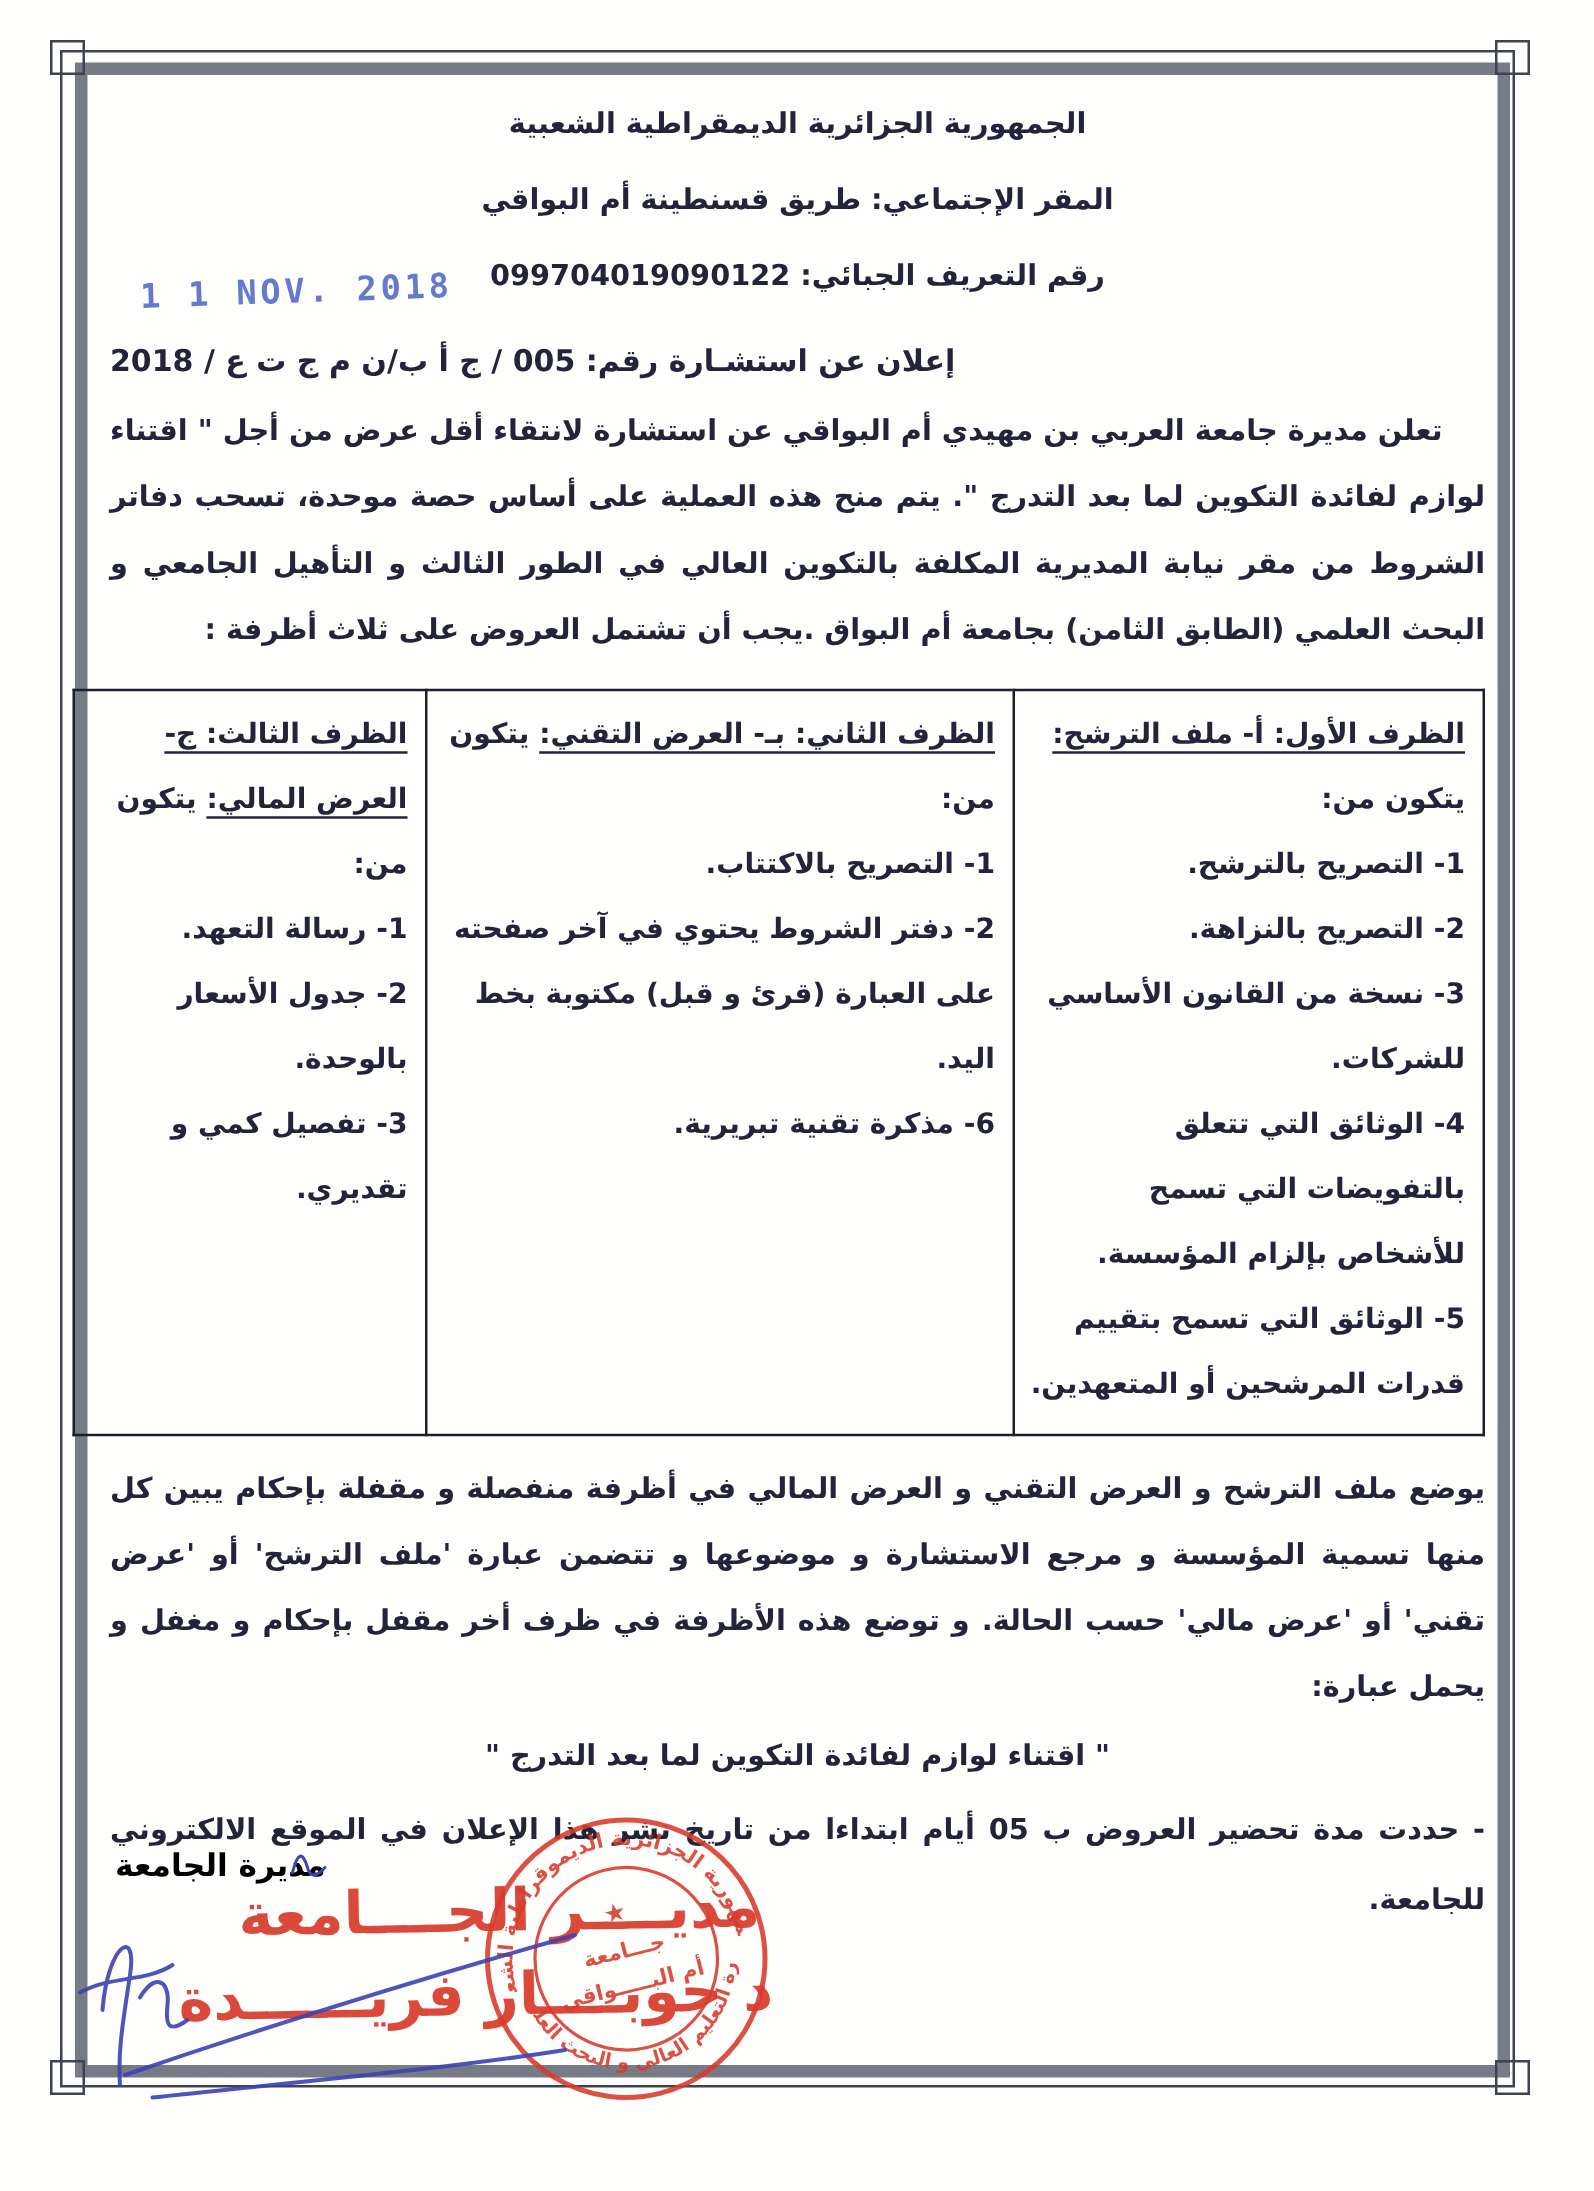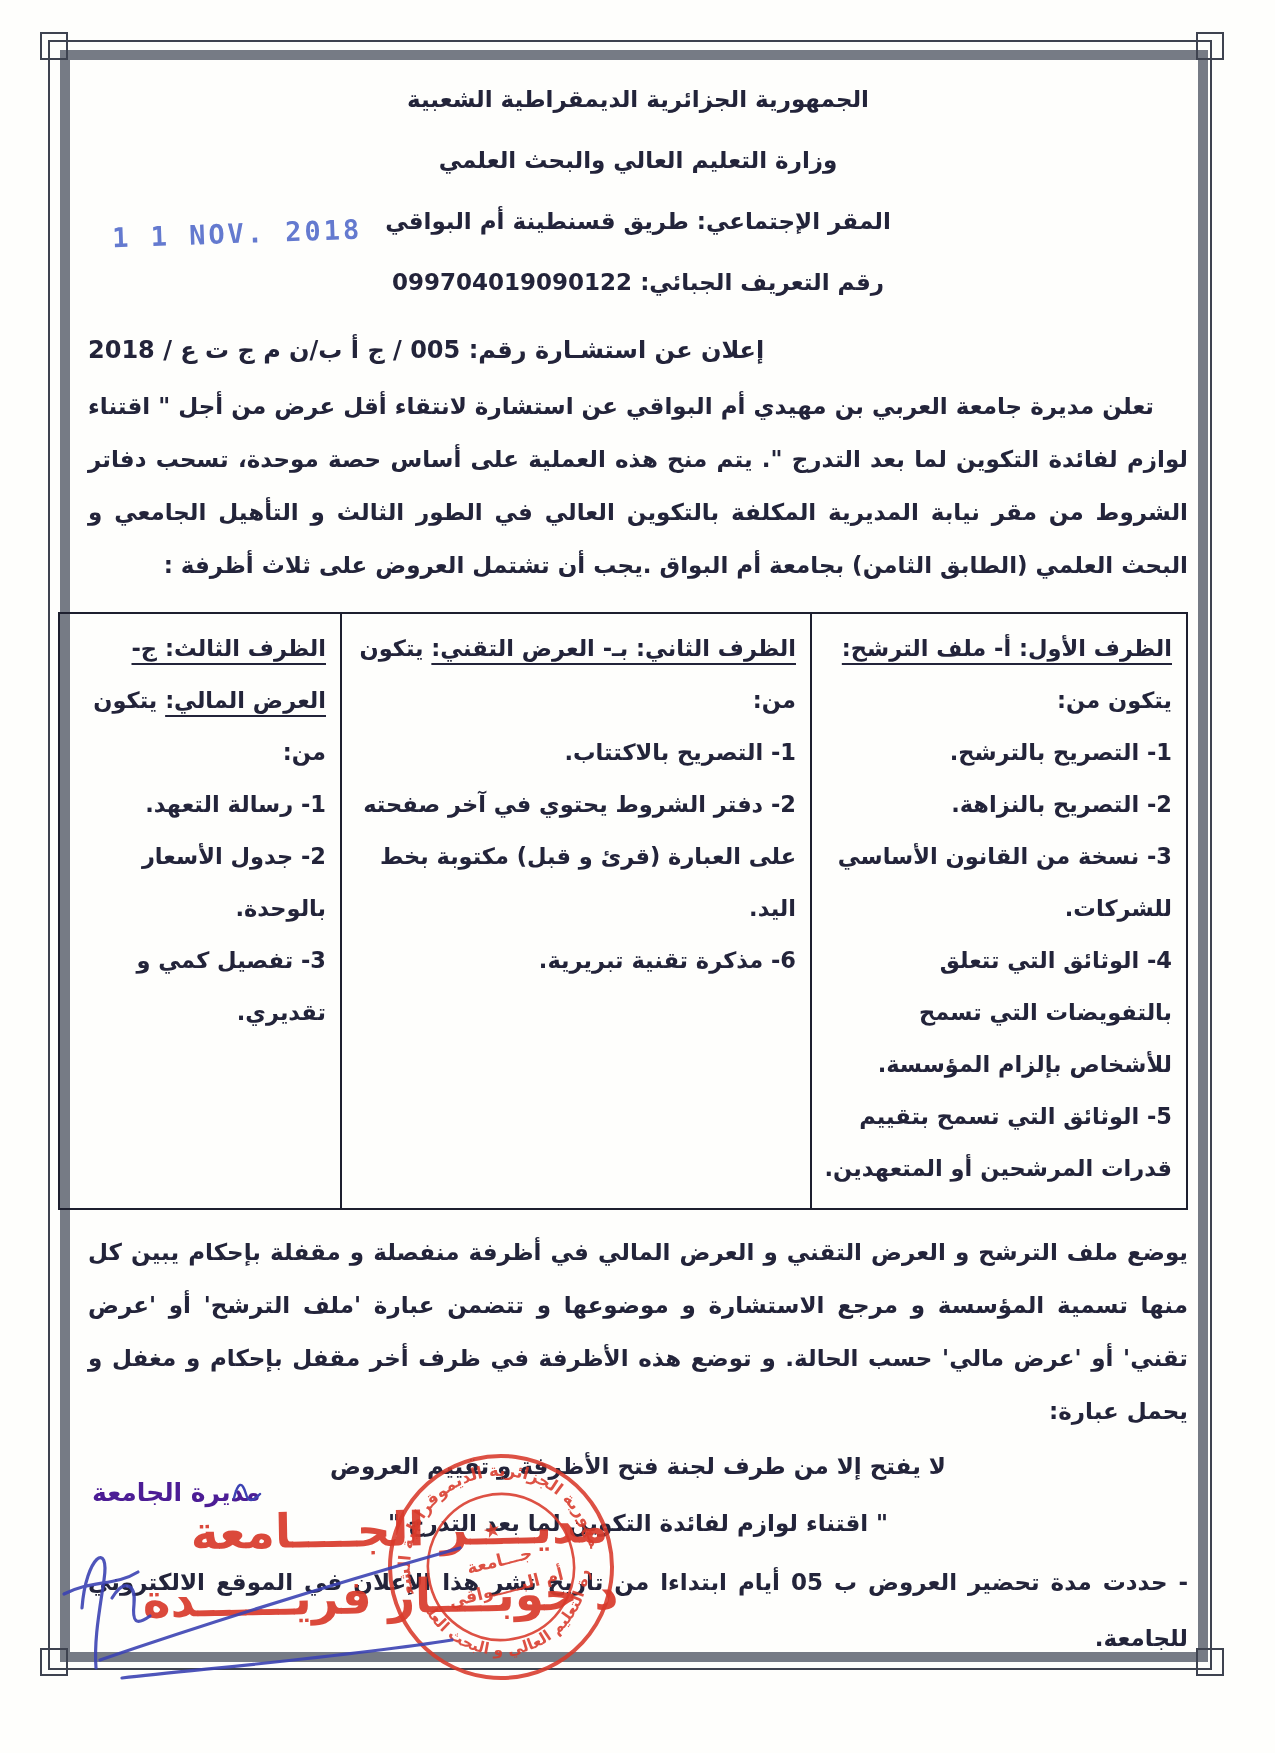--- a/index.html
+++ b/index.html
@@ -34,21 +34,21 @@
   table.env td { border:2.5px solid #1d1f2e; vertical-align:top; padding:8px 14px 14px 10px;
                  font-size:22.5px; line-height:52px; height:372px; }
   td.c1 { width:376px; } td.c2 { width:470px; } td.c3 { width:282px; }
   .cell-title { text-decoration:underline; text-decoration-thickness:2px; text-underline-offset:7px; }
 
   .center-line { text-align:center; font-size:23px; line-height:57px; }
   .bullets { font-size:23px; line-height:56px; text-align:justify; margin-top:2px; }
 
   
   .director-label { position:absolute; left:92px; top:1478px; font-size:25px; font-weight:bold;
-                    color:#4c1d95; direction:rtl; }
+                    color:#000000; direction:rtl; }
   .pen-mark { position:absolute; left:228px; top:1468px; }
   .red-stamp-text { position:absolute; left:90px; top:1502px; width:580px; color:#d93a2b;
                     font-weight:bold; direction:rtl; transform:rotate(-1deg); z-index:2; opacity:.92; }
   .red-stamp-text .l1 { font-size:47px; text-align:center; padding-left:40px; }
   .red-stamp-text .l2 { font-size:47px; margin-top:12px; text-align:center; }
   .round-stamp { position:absolute; left:372px; top:1438px; z-index:3; transform:rotate(-14deg); opacity:.88; }
   .blue-sign { position:absolute; left:52px; top:1528px; z-index:4; }
 </style>
 </head>
 <body>
@@ -60,21 +60,20 @@
   <div class="corner tl"></div>
   <div class="corner tr"></div>
   <div class="corner bl"></div>
   <div class="corner br"></div>
 
   <div class="date-stamp">1 1 NOV. 2018</div>
 
   <div class="content">
 
     <div class="hdr">الجمهورية الجزائرية الديمقراطية الشعبية</div>
-    <div class="hdr">وزارة التعليم العالي والبحث العلمي</div>
     <div class="hdr">المقر الإجتماعي: طريق قسنطينة  أم البواقي</div>
     <div class="hdr">رقم التعريف الجبائي: 099704019090122</div>
 
     <div class="doc-title">إعلان عن استشـارة رقم: 005 / ج أ ب/ن م ج ت ع / 2018</div>
 
     <div class="para indent">تعلن مديرة جامعة العربي بن مهيدي أم البواقي عن استشارة لانتقاء أقل عرض من أجل " اقتناء لوازم لفائدة التكوين لما بعد التدرج ". يتم منح هذه العملية على أساس حصة موحدة، تسحب دفاتر الشروط من مقر نيابة المديرية المكلفة بالتكوين العالي في الطور الثالث و التأهيل الجامعي و البحث العلمي (الطابق الثامن) بجامعة أم البواق .يجب أن تشتمل العروض على ثلاث أظرفة :</div>
 
     <table class="env">
       <tbody>
           <tr>
@@ -97,21 +96,20 @@
           <div>1- رسالة التعهد.</div>
           <div>2- جدول الأسعار بالوحدة.</div>
           <div>3- تفصيل كمي و تقديري.</div>
         </td>
       </tr>
     </tbody>
       </table>
 
     <div class="para">يوضع ملف الترشح و العرض التقني و العرض المالي في أظرفة منفصلة و مقفلة بإحكام يبين كل منها تسمية المؤسسة و مرجع الاستشارة و موضوعها و تتضمن عبارة 'ملف الترشح' أو 'عرض تقني' أو 'عرض مالي' حسب الحالة. و توضع هذه الأظرفة في ظرف أخر مقفل بإحكام و مغفل و يحمل عبارة:</div>
 
-    <div class="center-line">لا يفتح إلا من طرف لجنة فتح الأظرفة و تقييم العروض</div>
     <div class="center-line">" اقتناء لوازم لفائدة التكوين لما بعد التدرج "</div>
 
     <div class="bullets">- حددت مدة تحضير العروض ب 05 أيام ابتداءا من تاريخ نشر هذا الإعلان في الموقع الالكتروني للجامعة.</div>
 
   </div>
 
   <div class="director-label">مديرة الجامعة</div>
 
   <svg class="pen-mark" width="40" height="40" viewBox="0 0 40 40">
     <path d="M6,30 q6,-24 12,-4 q3,12 14,0" fill="none" stroke="#3c43b3" stroke-width="2.4" stroke-linecap="round"></path>

